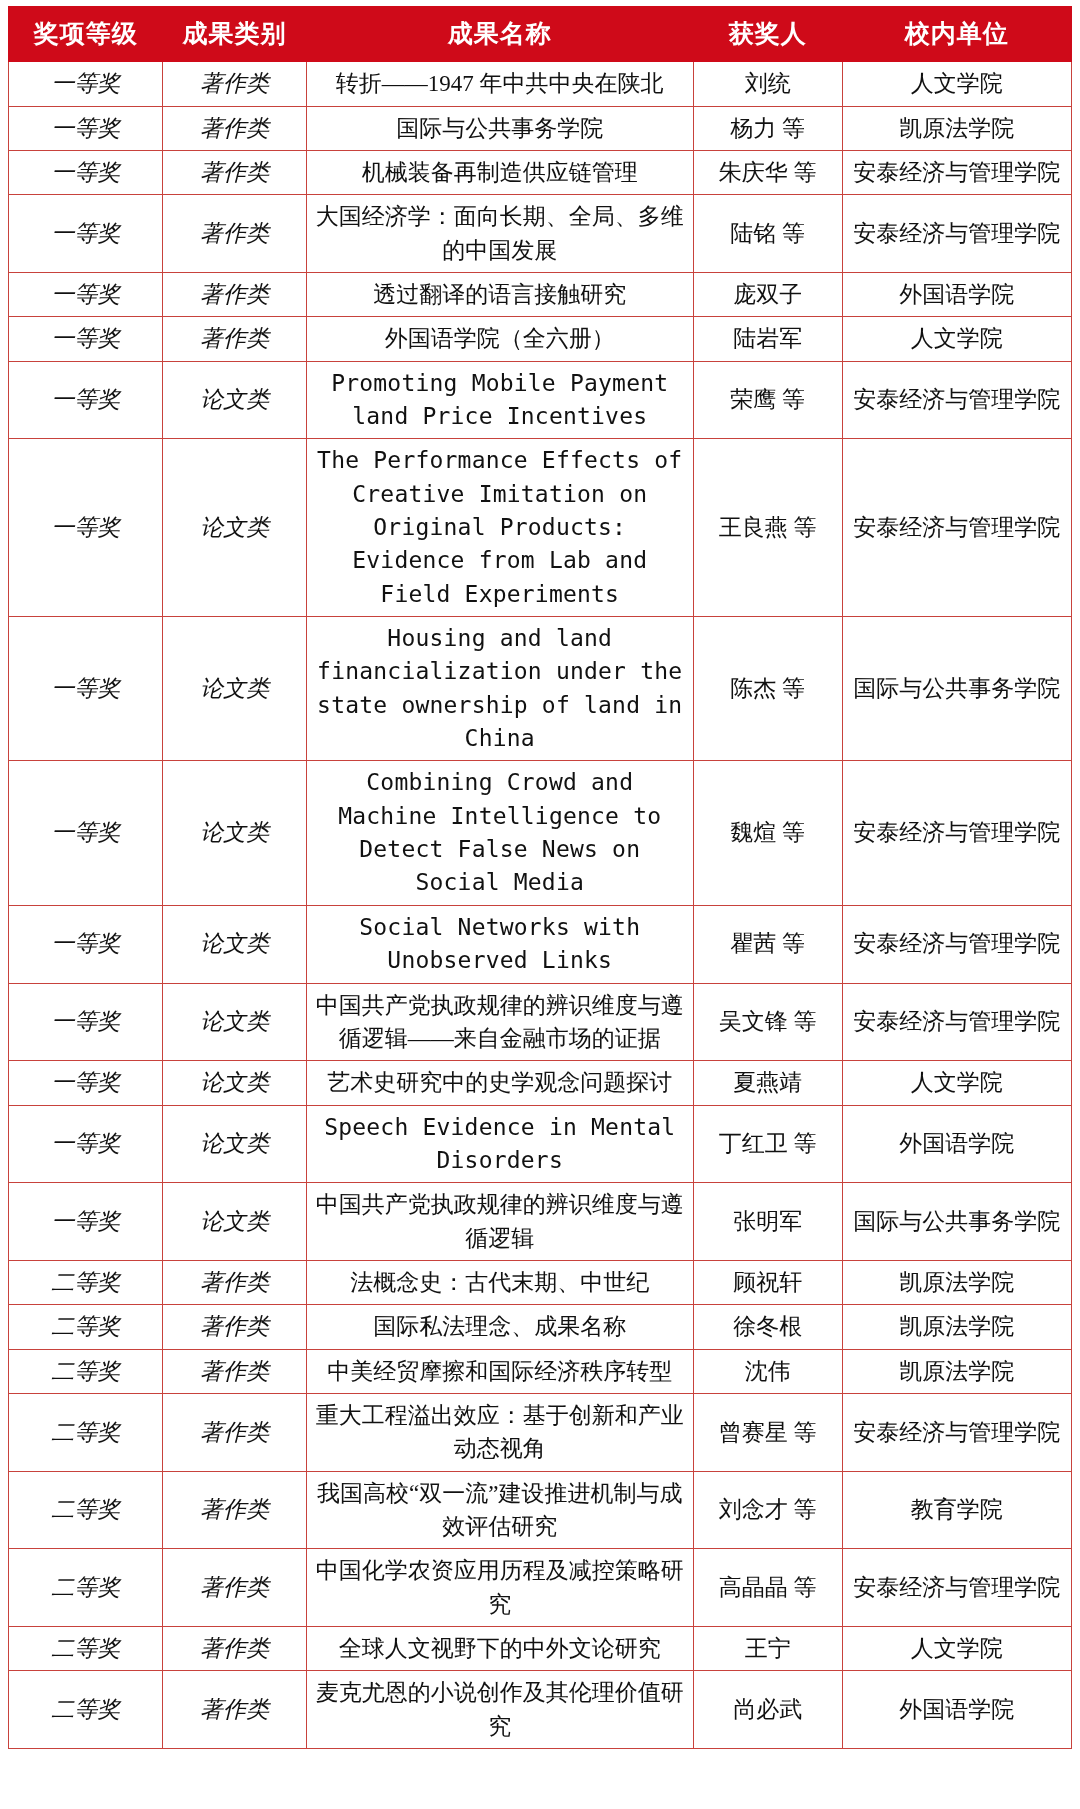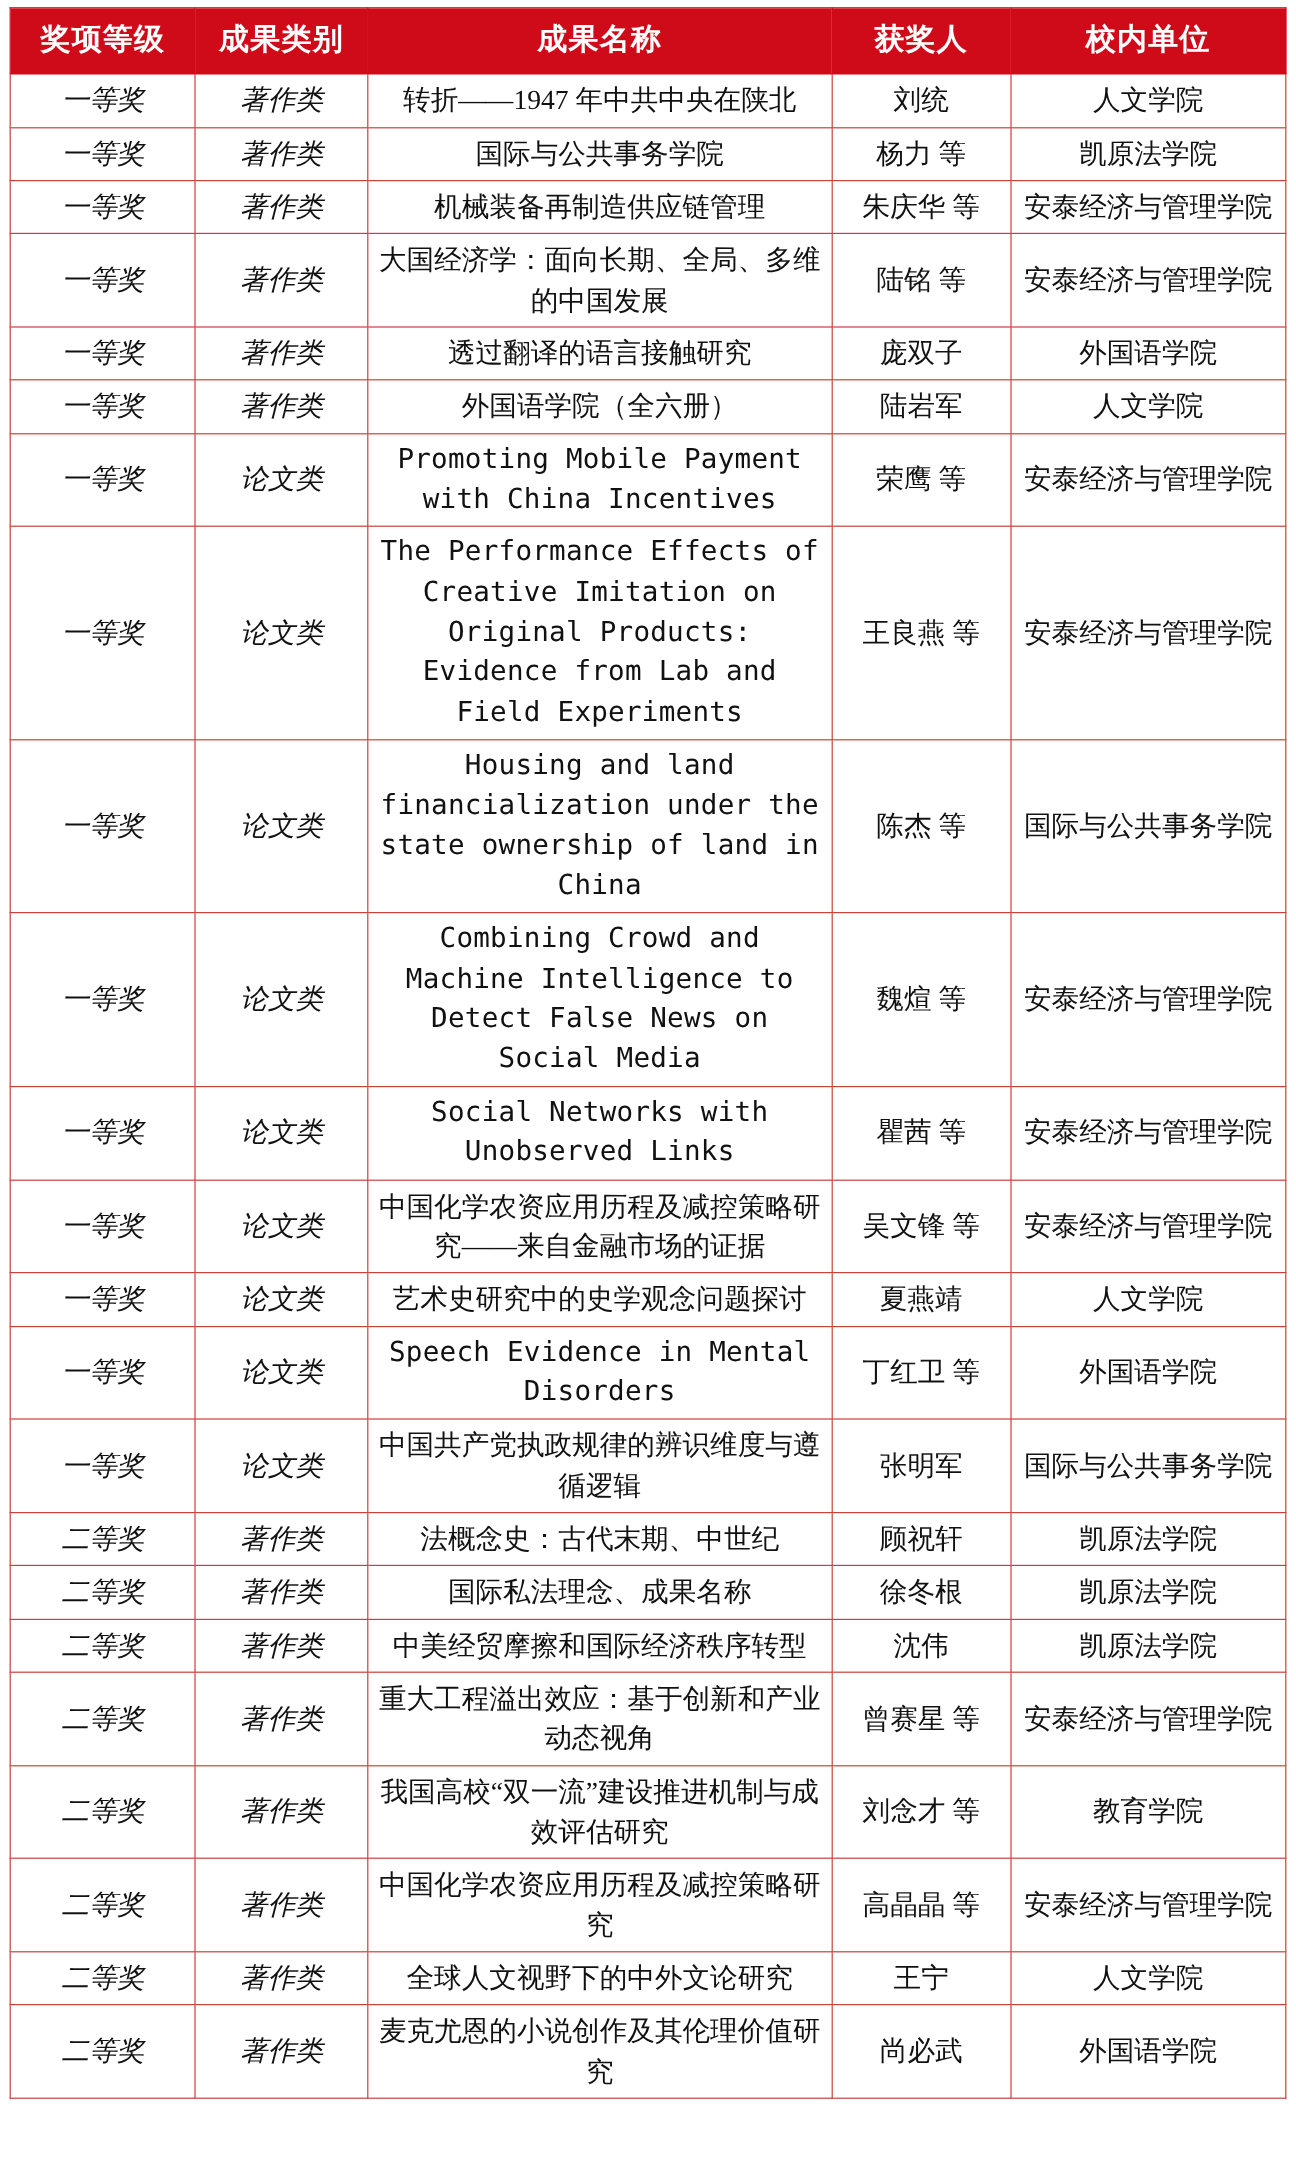--- a/index.html
+++ b/index.html
@@ -121,21 +121,21 @@
         <tr>
           <td class="col-level">一等奖</td>
           <td class="col-type">著作类</td>
           <td>外国语学院（全六册）</td>
           <td>陆岩军</td>
           <td>人文学院</td>
         </tr>
         <tr>
           <td class="col-level">一等奖</td>
           <td class="col-type">论文类</td>
-          <td class="latin">Promoting Mobile Payment with China Incentives</td>
+          <td class="latin">Promoting Mobile Payment land Price Incentives</td>
           <td>荣鹰 等</td>
           <td>安泰经济与管理学院</td>
         </tr>
         <tr>
           <td class="col-level">一等奖</td>
           <td class="col-type">论文类</td>
           <td class="latin">The Performance Effects of Creative Imitation on Original Products: Evidence from Lab and Field Experiments</td>
           <td>王良燕 等</td>
           <td>安泰经济与管理学院</td>
         </tr>
@@ -156,21 +156,21 @@
         <tr>
           <td class="col-level">一等奖</td>
           <td class="col-type">论文类</td>
           <td class="latin">Social Networks with Unobserved Links</td>
           <td>瞿茜 等</td>
           <td>安泰经济与管理学院</td>
         </tr>
         <tr>
           <td class="col-level">一等奖</td>
           <td class="col-type">论文类</td>
-          <td>中国化学农资应用历程及减控策略研究——来自金融市场的证据</td>
+          <td>中国共产党执政规律的辨识维度与遵循逻辑——来自金融市场的证据</td>
           <td>吴文锋 等</td>
           <td>安泰经济与管理学院</td>
         </tr>
         <tr>
           <td class="col-level">一等奖</td>
           <td class="col-type">论文类</td>
           <td>艺术史研究中的史学观念问题探讨</td>
           <td>夏燕靖</td>
           <td>人文学院</td>
         </tr>

